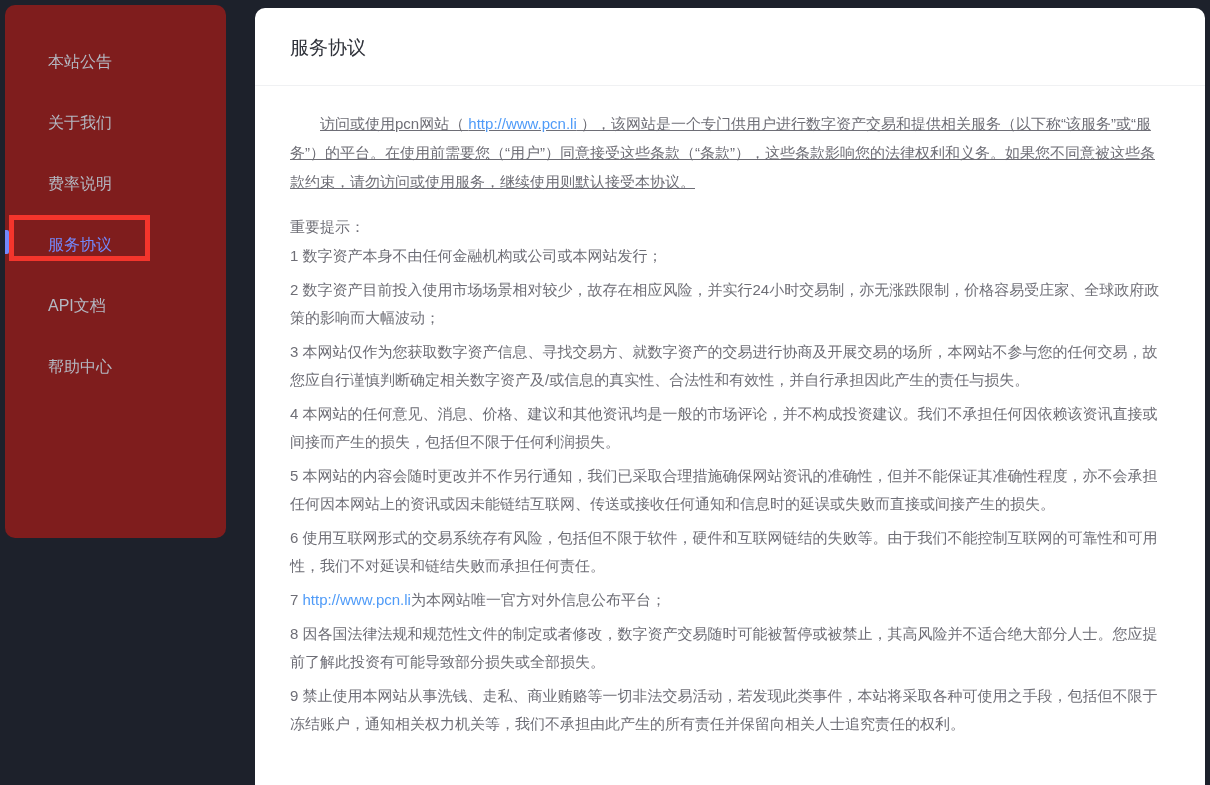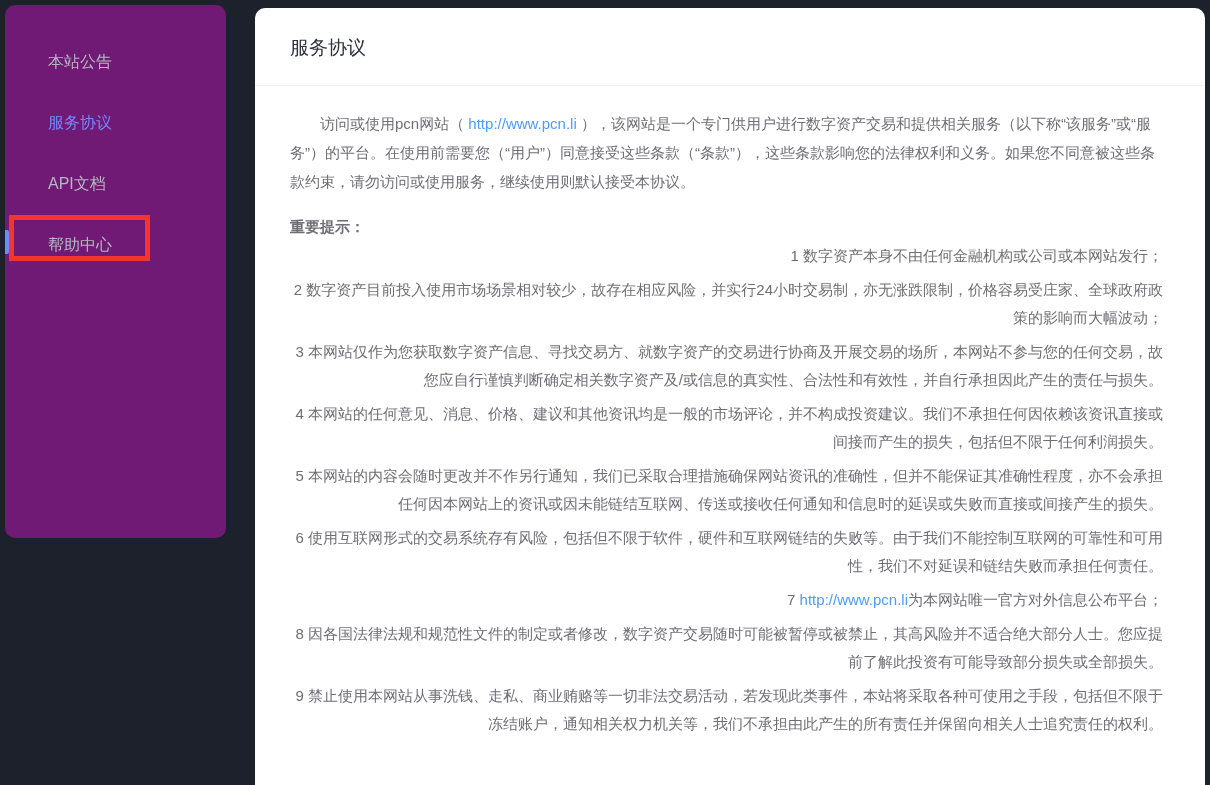--- a/index.html
+++ b/index.html
@@ -10,21 +10,21 @@
     font-family: "Liberation Sans", "DejaVu Sans", sans-serif;
     overflow: hidden;
     position: relative;
   }
 
   
   .sidebar {
     position: absolute;
     left: 5px; top: 5px;
     width: 221px; height: 533px;
-    background: #701a75;
+    background: #7f1d1d;
     border-radius: 10px;
     padding-top: 27px;
   }
   .nav-item {
     position: relative;
     height: 61px;
     display: flex;
     align-items: center;
     padding-left: 43px;
     font-size: 16px;
@@ -67,31 +67,33 @@
     font-size: 19px;
     color: #2f323a;
     font-weight: 400;
   }
   .main-content {
     padding: 23px 42px 0 35px;
     font-size: 15px;
     line-height: 29px;
     color: #6e6e76;
   }
-  .para { margin: 0; text-indent: 2em; }
-  .notice { margin: 16px 0 1px; font-weight: bold; }
-  .item { margin: 0 0 6px; line-height: 28px; text-align: right; }
+  .para { margin: 0; text-indent: 2em; text-decoration: underline; }
+  .notice { margin: 16px 0 1px; }
+  .item { margin: 0 0 6px; line-height: 28px; }
   a.link { color: #4f9bf8; text-decoration: none; cursor: pointer; }
 </style>
 </head>
 <body>
 
 <nav class="sidebar">
   <span class="active-bar"></span>
   <div class="nav-item">本站公告</div>
+  <div class="nav-item">关于我们</div>
+  <div class="nav-item">费率说明</div>
   <div class="nav-item active">服务协议</div>
   <div class="nav-item">API文档</div>
   <div class="nav-item">帮助中心</div>
 </nav>
 
 <div class="annotation-box"></div>
 
 <main class="main-card">
   <header class="main-header">
     <div class="main-title">服务协议</div>

